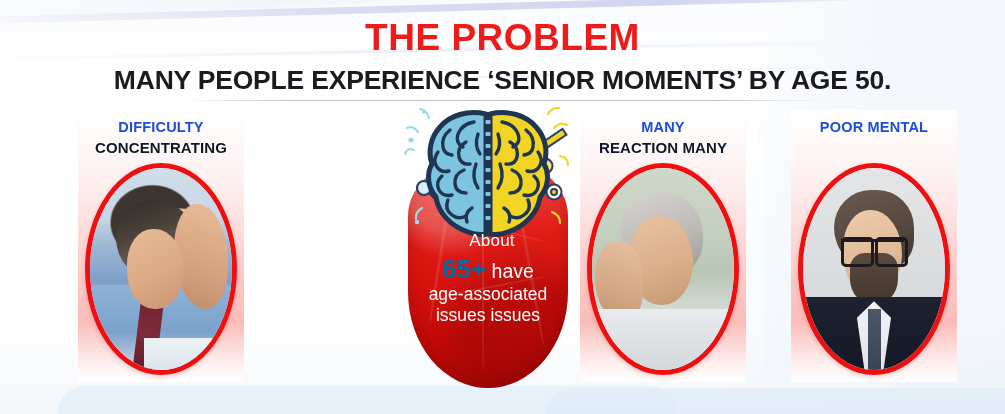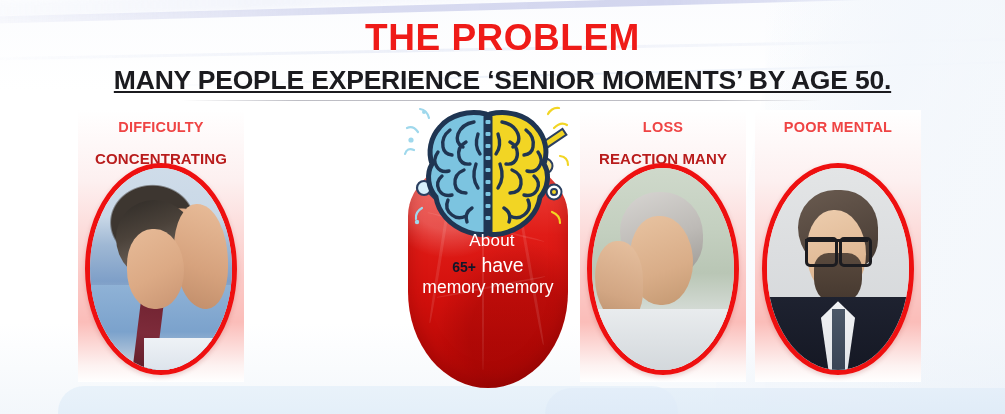--- a/index.html
+++ b/index.html
@@ -37,33 +37,33 @@
   .rg2{position:absolute;right:-40px;top:-20px;width:300px;height:470px;
       transform:rotate(9deg);
       background:linear-gradient(100deg,rgba(255,255,255,0) 0%,rgba(243,247,252,.9) 40%,rgba(255,255,255,0) 75%);}
 
   
   #header{position:absolute;left:0;top:0;width:1005px;z-index:4;text-align:center;}
   #title{font-size:37px;font-weight:bold;color:#ef1b18;letter-spacing:.5px;
          margin:19px 0 0 0;line-height:1;
          text-shadow:0 1px 0 rgba(255,255,255,.6);}
   #subtitle{font-size:26.5px;font-weight:bold;color:#1b1b1f;letter-spacing:-.2px;
-            margin:11px 0 0 0;line-height:1;text-decoration:underline;}
+            margin:11px 0 0 0;line-height:1;}
   #rule{position:absolute;left:182px;top:100px;width:640px;height:1px;
         background:linear-gradient(90deg,rgba(205,205,210,0) 0%,rgba(178,178,186,.85) 18%,rgba(178,178,186,.85) 82%,rgba(205,205,210,0) 100%);
         z-index:4;}
 
   
   #row{position:absolute;left:0;top:110px;width:1005px;height:290px;z-index:3;}
   .card{position:absolute;top:0;width:166px;height:272px;}
   .card .panel{position:absolute;left:0;top:0;width:100%;height:272px;
        background:linear-gradient(180deg,#ffffff 0%,#fdf0f0 26%,#fbc9c6 62%,#fbbdb9 78%,#fdf2f1 94%,#ffffff 100%);}
   .card .cap{position:absolute;left:0;top:10px;width:100%;text-align:center;line-height:1.08;}
-  .cap .l1{display:block;font-size:14.5px;font-weight:bold;color:#ef4444;letter-spacing:.2px;}
-  .cap .l2{display:block;font-size:15px;font-weight:bold;color:#b91c1c;letter-spacing:.1px;margin-top:15px;}
+  .cap .l1{display:block;font-size:14.5px;font-weight:bold;color:#1d4ed8;letter-spacing:.2px;}
+  .cap .l2{display:block;font-size:15px;font-weight:bold;color:#0f172a;letter-spacing:.1px;margin-top:4px;}
 
   
   .oval{position:absolute;left:50%;transform:translateX(-50%);top:53px;
         width:152px;height:212px;border-radius:50%;
         border:5px solid #ee1010;box-sizing:border-box;overflow:hidden;
         box-shadow:0 2px 5px rgba(140,0,0,.18);}
   .ph{position:absolute;inset:0;}
 
   
   .ph1{background:
@@ -142,21 +142,21 @@
   .v4{left:18px;top:70px;width:120px;height:2px;transform:rotate(14deg);}
   .v5{left:28px;top:130px;width:110px;height:2px;transform:rotate(-11deg);}
 
   #brainwrap{position:absolute;left:0;top:0;width:172px;height:140px;}
   #stats{position:absolute;left:6px;top:128px;width:160px;text-align:center;color:#fff;}
   #st-about{font-size:17px;font-weight:400;line-height:1.1;letter-spacing:.2px;padding-left:8px;}
   #st-pct{font-size:40px;font-weight:bold;color:#fbc83c;line-height:1.02;margin-top:-1px;
           text-shadow:0 1px 1px rgba(120,0,0,.35);}
   #st-of{font-size:20px;font-weight:bold;color:#fff;line-height:1.1;margin-top:-1px;}
   #st-65{font-size:19.5px;line-height:1.18;margin-top:3px;}
-  #st-65 b{color:#0f172a;font-weight:bold;font-size:14px;}
+  #st-65 b{color:#0369a1;font-weight:bold;font-size:26px;}
   #st-l3,#st-l4{font-size:17.5px;line-height:1.2;font-weight:400;}
 </style>
 </head>
 <body>
 
 <div id="bg">
   <div class="streak s4"></div>
   <div class="streak s1"></div>
   <div class="streak s2"></div>
   <div class="streak s3"></div>
@@ -187,33 +187,33 @@
           <div class="hand"></div>
           <div class="paper"></div>
       </div>
     </div>
   </div>
 
 
   <div class="card" style="left:580px">
     <div class="panel"></div>
     <div class="cap">
-      <span class="l1">LOSS</span>
+      <span class="l1">MANY</span>
       <span class="l2">REACTION MANY</span>
     </div>
     <div class="oval">
       <div class="ph ph4">
         <div class="face"></div>
           <div class="hand"></div>
           <div class="shirt"></div>
       </div>
     </div>
   </div>
 
-  <div class="card" style="left:755px">
+  <div class="card" style="left:791px">
     <div class="panel"></div>
     <div class="cap">
       <span class="l1">POOR MENTAL</span>
     </div>
     <div class="oval">
       <div class="ph ph5">
         <div class="face"></div>
           <div class="beard"></div>
         <div class="gl"></div>
           <div class="gr"></div>
@@ -322,15 +322,16 @@
         <rect x="83.5" y="88" width="5" height="4" rx="1"></rect>
           <rect x="83.5" y="100" width="5" height="4" rx="1"></rect>
         <rect x="83.5" y="112" width="5" height="4" rx="1"></rect>
       </g>
     </svg>
   </div>
 
   <div id="stats">
     <div id="st-about">About</div>
     <div id="st-65"><b>65+</b><span> have</span></div>
-    <div id="st-l4">memory memory</div>
+    <div id="st-l3">age-associated</div>
+    <div id="st-l4">issues issues</div>
   </div>
 </div>
 
 </body></html>

